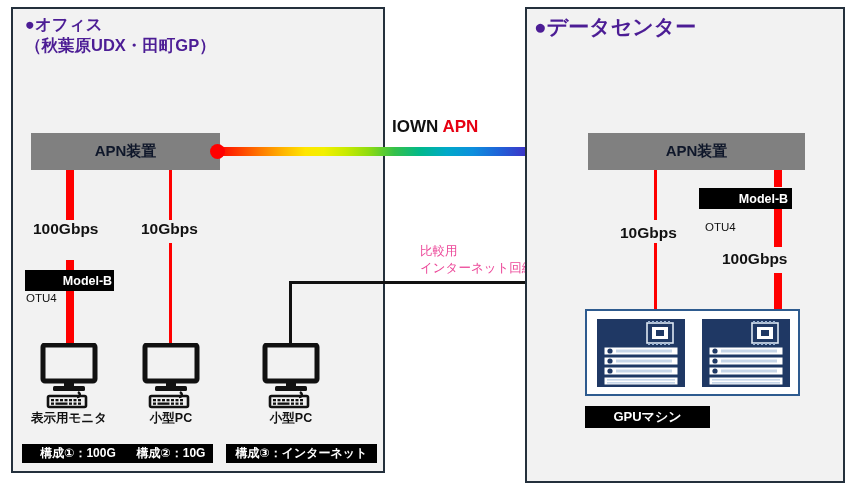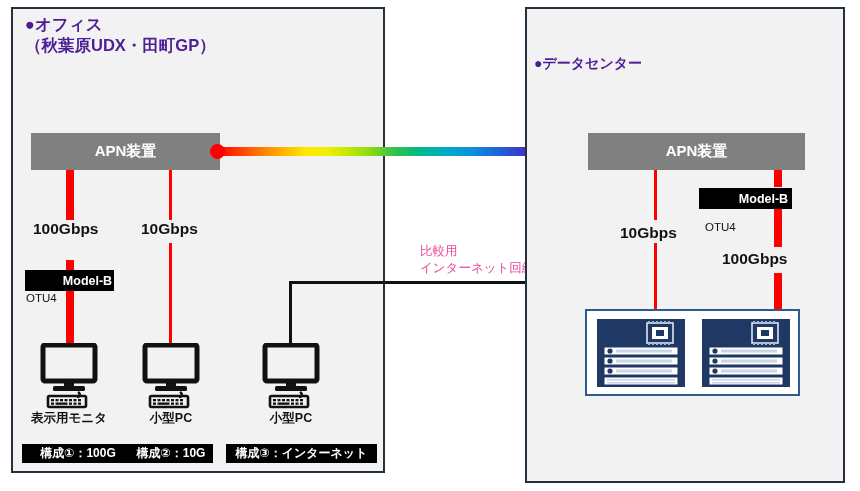--- a/index.html
+++ b/index.html
@@ -8,25 +8,25 @@
   #stage{position:absolute;left:0;top:0;width:860px;height:491px;background:#ffffff;}
 
   
   .site{position:absolute;background:#f2f2f2;border:2px solid #24303c;box-sizing:border-box;}
   #office-site{left:11px;top:7px;width:374px;height:466px;}
   #dc-site{left:525px;top:7px;width:320px;height:476px;}
 
   .site-title{position:absolute;font-weight:bold;color:#4c1d95;letter-spacing:0px;
               line-height:1.25;white-space:pre;}
   #office-title{left:25px;top:14px;font-size:16.5px;}
-  #dc-title{left:534px;top:14px;font-size:14px;margin-top:41px;}
+  #dc-title{left:534px;top:14px;font-size:21px;}
 
   
   .apn-box{position:absolute;background:#808080;display:flex;align-items:center;
-           justify-content:center;color:#ffffff;font-weight:bold;font-size:15px;
+           justify-content:center;color:#0f172a;font-weight:bold;font-size:15px;
            box-sizing:border-box;}
   #apn-office{left:31px;top:133px;width:189px;height:37px;}
   #apn-dc{left:588px;top:133px;width:217px;height:37px;}
 
   
   #iown-line{position:absolute;left:216px;top:147px;width:372px;height:9px;
     background:linear-gradient(to right,
       #ff0000 0%, #ff3b00 6%, #ff7a00 12%, #ffb400 18%, #ffe600 24%,
       #f2f000 29%, #c8ea00 35%, #8fdc10 41%, #35c04a 48%, #00b88c 55%,
       #00a9c8 62%, #0d8fdd 69%, #1f63d8 76%, #4030c6 84%, #6b20b5 92%, #7b1fa2 100%);}
@@ -181,20 +181,21 @@
 
   <div class="inet" style="left:289px;top:281px;width:341px;height:3px;"></div>
   <div class="inet" style="left:289px;top:281px;width:3px;height:62px;"></div>
   <div class="inet" style="left:628px;top:281px;width:3px;height:30px;"></div>
   <div id="inet-label">比較用
 インターネット回線</div>
 
   <div id="iown-line"></div>
   <div id="dot-left" class="link-dot"></div>
   <div id="dot-right" class="link-dot"></div>
+  <div id="iown-label"><span>IOWN</span> <span class="apn-red">APN</span></div>
 
   <div id="dc-site" class="site"></div>
   <div id="dc-title" class="site-title">●データセンター</div>
 
   <div id="apn-dc" class="apn-box">
     <span>APN装置</span>
   </div>
 
   <div class="cable thin" style="left:654px;top:170px;height:50px;"></div>
   <div class="cable thin" style="left:654px;top:243px;height:68px;"></div>
@@ -277,14 +278,15 @@
         <rect x="19" y="40.5" width="56" height="3" fill="#c7d6e8"></rect>
         <rect x="7" y="48" width="74" height="8" fill="#ffffff" stroke="#1f3864" stroke-width="1"></rect>
         <circle cx="13" cy="52" r="2.6" fill="#1f3864"></circle>
         <rect x="19" y="50.5" width="56" height="3" fill="#c7d6e8"></rect>
       </g>
       <rect x="7" y="58" width="74" height="8" fill="#ffffff" stroke="#1f3864" stroke-width="1"></rect>
       <rect x="10" y="60" width="68" height="1.6" fill="#c7d6e8"></rect>
       <rect x="10" y="63" width="68" height="1.6" fill="#c7d6e8"></rect>
     </svg>
   </div>
+  <div id="gpu-label">GPUマシン</div>
 
 </div>
 
 </body></html>

